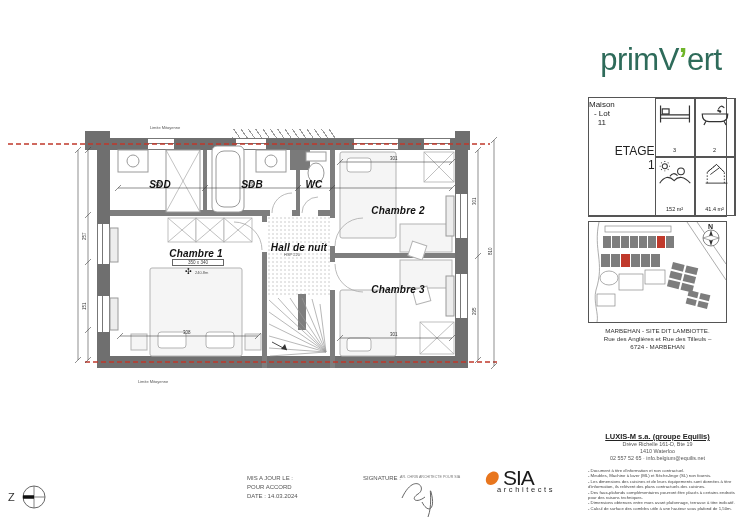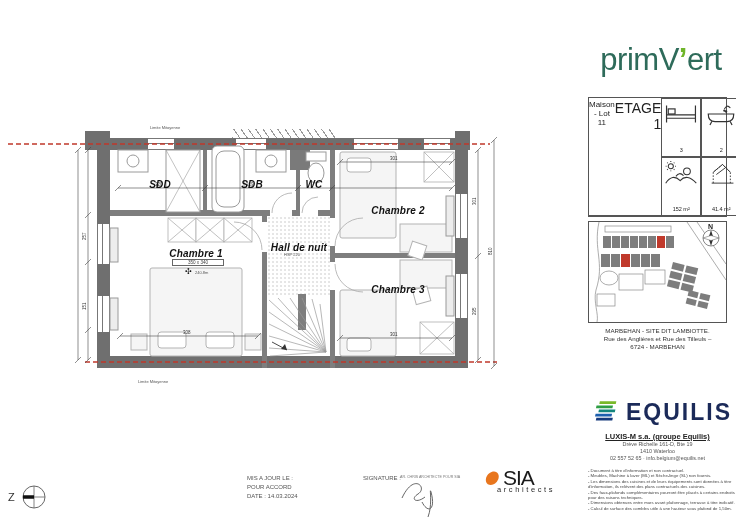--- a/index.html
+++ b/index.html
@@ -188,21 +188,21 @@
   <div class="abs room-label" style="left:358px;top:284px;width:80px;text-align:center;">Chambre 3</div>
   <div class="abs micro" style="left:150px;top:125px;">Limite Mitoyenne</div>
   <div class="abs micro" style="left:138px;top:379px;">Limite Mitoyenne</div>
 
   <div class="abs primvert" style="left:592px;top:42px;width:138px;text-align:center;">
     <span>primV</span><span class="apos">’</span><span>ert</span>
   </div>
 
   <div class="abs panel-box" style="left:588px;top:97px;width:139px;height:120px;display:flex;flex-direction:row;">
     <div style="border-bottom:1px solid #555;font-size:8px;text-align:center;padding:2px 0;">Maison - Lot 11</div>
-    <div style="border-bottom:1px solid #555;font-size:14px;text-align:right;padding:2px 0;">ETAGE 1</div>
+    <div style="border-bottom:1px solid #555;font-size:12px;text-align:right;padding:2px 0;margin-top:44px;">ETAGE 1</div>
     <div style="flex:1;display:grid;grid-template-columns:1fr 1fr 1fr;grid-template-rows:1fr 1fr;">
       <div class="cell">
         <svg width="34" height="24" viewBox="0 0 40 24" fill="none" stroke="#333" stroke-width="1.4">
           <path d="M3 2 V22 M37 2 V22 M3 13 H37 M3 17 H37"></path>
             <rect x="5" y="6" width="8" height="6"></rect>
         </svg>
         <div class="cell-val">3</div>
       </div>
       <div class="cell">
         <svg width="34" height="24" viewBox="0 0 40 28" fill="none" stroke="#333" stroke-width="1.4">
@@ -299,32 +299,20 @@
       </g>
     </svg>
   </div>
 
   <div class="abs addr" style="left:584px;top:327px;width:147px;">
     <div>MARBEHAN - SITE DIT LAMBIOTTE.</div>
     <div>Rue des Anglières et Rue des Tilleuls –</div>
     <div>6724 - MARBEHAN</div>
   </div>
 
-  <div class="abs" style="left:592px;top:398px;width:140px;display:flex;align-items:center;gap:6px;">
-    <svg width="30" height="28" viewBox="0 0 34 30">
-      <g transform="skewX(-12)">
-        <rect x="10" y="2" width="20" height="3.4" fill="#79b928"></rect>
-        <rect x="7" y="7" width="20" height="3.4" fill="#2f9e45"></rect>
-        <rect x="11" y="12" width="20" height="3.4" fill="#13857c"></rect>
-        <rect x="8" y="17" width="20" height="3.4" fill="#1d5fae"></rect>
-        <rect x="10" y="22" width="20" height="3.4" fill="#163a7c"></rect>
-      </g>
-    </svg>
-    <span class="equilis-word">EQUILIS</span>
-  </div>
   <div class="abs company" style="left:588px;top:432px;width:139px;">LUXIS-M s.a. (groupe Equilis)</div>
   <div class="abs company-sub" style="left:588px;top:441px;width:139px;">
     <div>Drève Richelle 161-D, Bte 19</div>
     <div>1410 Waterloo</div>
     <div>02 557 52 65 · info.belgium@equilis.net</div>
   </div>
   <div class="abs fineprint" style="left:588px;top:468px;width:145px;">
     <div>- Document à titre d'information et non contractuel.</div>
     <div>- Meubles, Machine à laver (ML) et Sèche-linge (SL) non fournis.</div>
     <div>- Les dimensions des cuisines et de leurs équipements sont données à titre</div>

